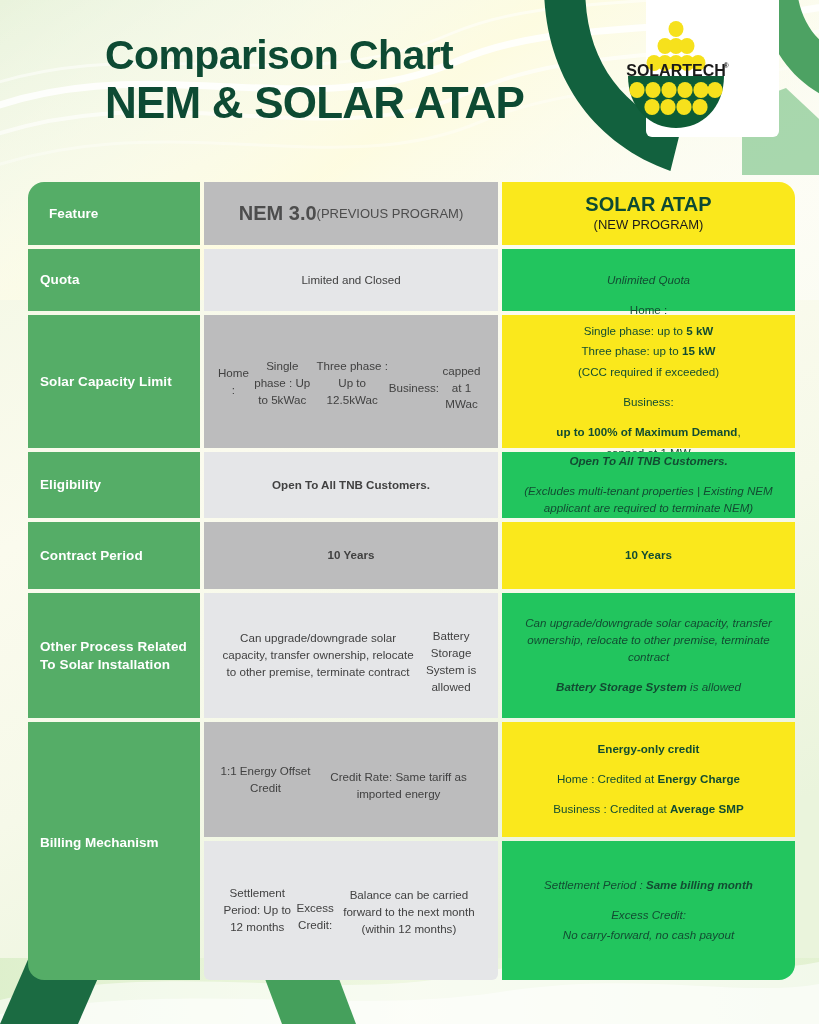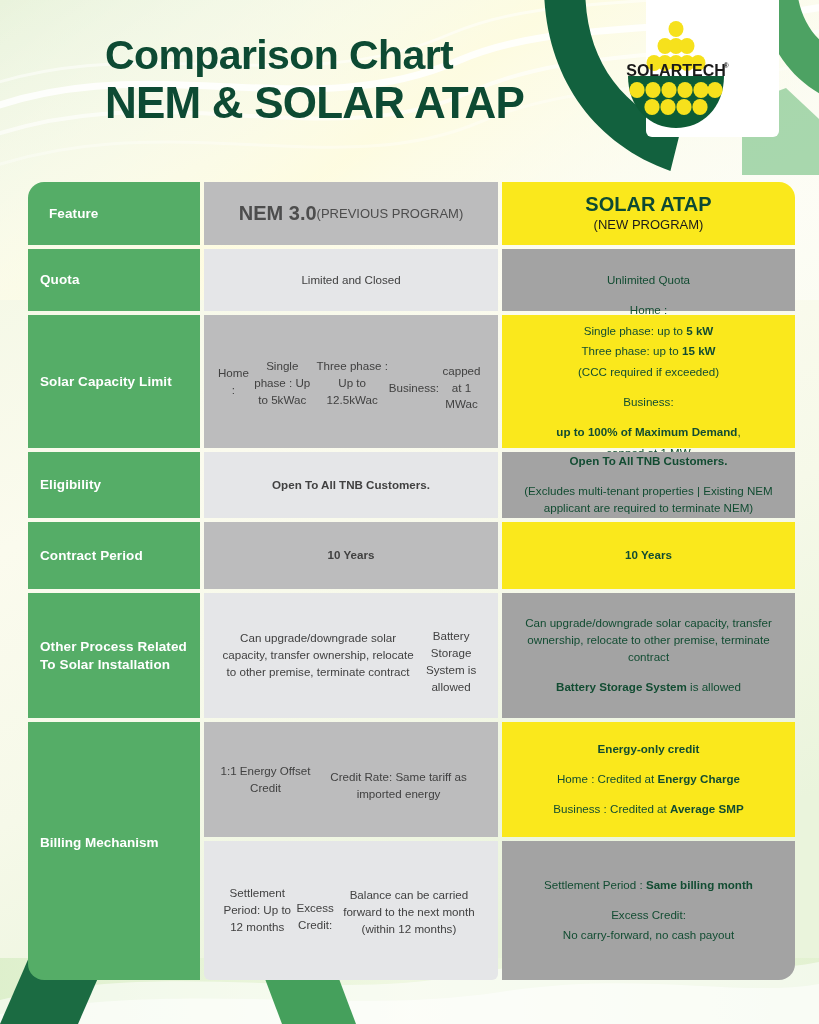--- a/index.html
+++ b/index.html
@@ -55,21 +55,21 @@
     width:293px;flex:0 0 293px;color:#124c32;
     display:flex;flex-direction:column;align-items:center;justify-content:center;
     text-align:center;font-size:11.6px;line-height:1.45;
     padding:8px 10px;box-sizing:border-box;
   }
   .sep{width:4px;flex:0 0 4px;}
 
   .nem-dark{background:#bcbcbd;}
   .nem-light{background:#e5e6e8;}
   .atap-dark{background:#fae81c;}
-  .atap-light{background:#a3a3a3;}
+  .atap-light{background:#22c55e;font-style:italic;}
 
   
   .hdr .c-feature{border-radius:16px 0 0 0;padding-left:21px;}
   .hdr .c-nem{font-size:12px;color:#4d4d4d;}
   .hdr .c-atap{border-radius:0 16px 0 0;}
   .hdr-big{font-size:20px;font-weight:bold;line-height:1.15;}
   .hdr-big.nem{color:#4d4d4d;}
   .hdr-big.atap{color:#0d4a33;}
   .hdr-sub{font-size:13px;line-height:1.25;margin-top:1px;}
   .hdr-sub.nem{color:#4d4d4d;}

